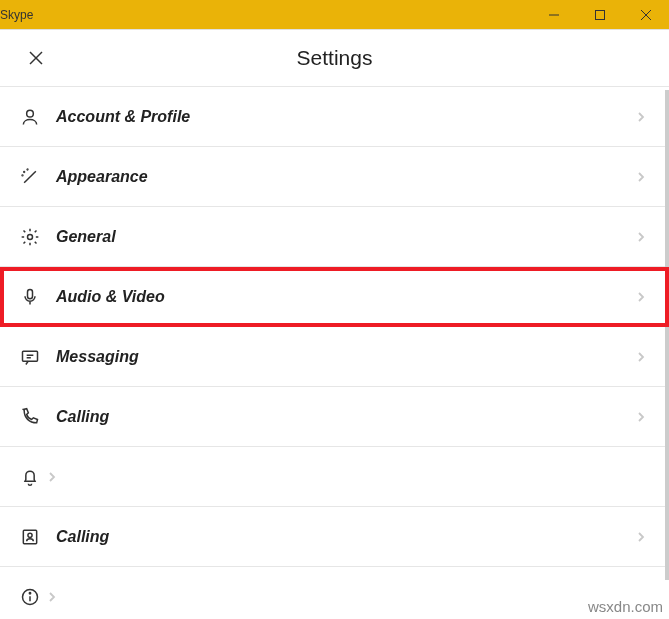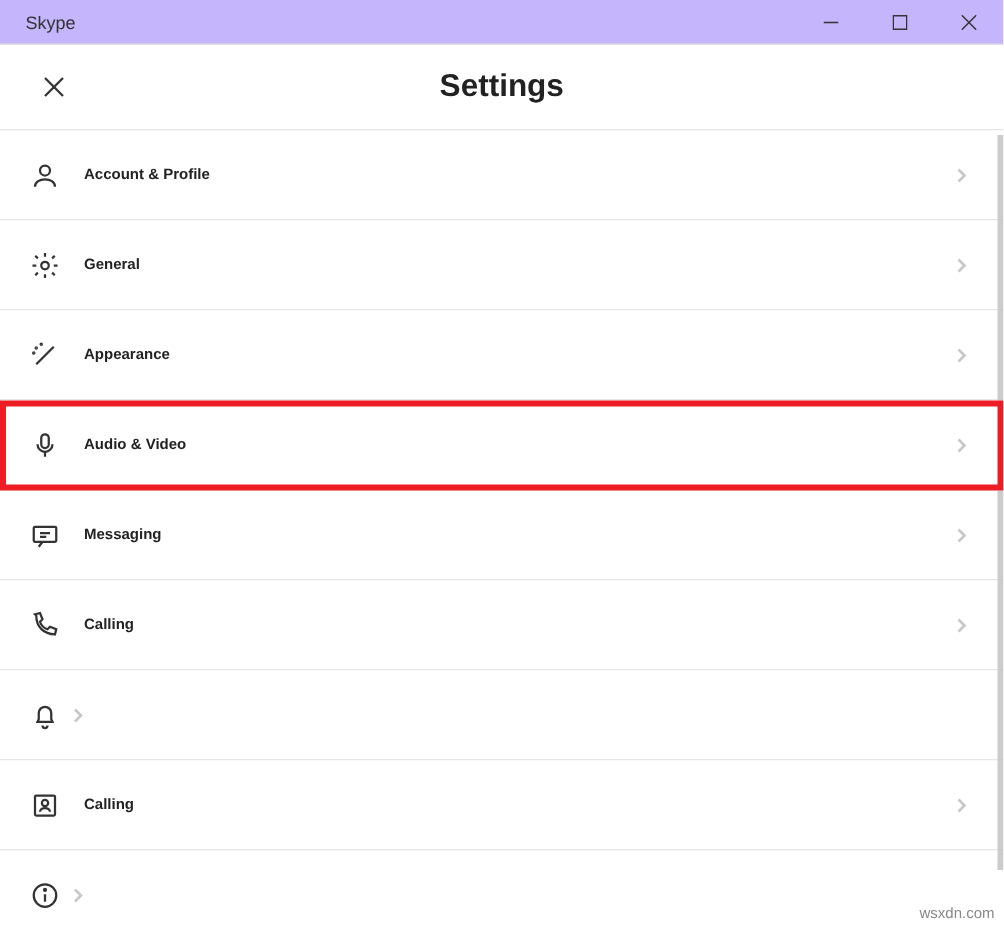--- a/index.html
+++ b/index.html
@@ -6,25 +6,25 @@
     body {
       font-family: "Segoe UI", -apple-system, sans-serif;
       background: #fff;
       width: 669px;
       height: 619px;
       overflow: hidden;
       position: relative;
     }
     .titlebar {
       height: 30px;
-      background: #c4b5fd;
+      background: #eab308;
       border-bottom: 1px solid #e0e0e0;
       display: flex;
       align-items: center;
-      padding-left: 17px;
+      padding-left: 0;
       font-size: 12px;
       color: #333;
     }
     .titlebar-text { flex: 1; }
     .win-controls { display: flex; height: 100%; }
     .win-btn {
       width: 46px;
       height: 100%;
       display: flex;
       align-items: center;
@@ -47,21 +47,21 @@
       height: 24px;
       display: flex;
       align-items: center;
       justify-content: center;
       color: #333;
     }
     .page-title {
       flex: 1;
       text-align: center;
       font-size: 21px;
-      font-weight: 700;
+      font-weight: 400;
       color: #222;
     }
     .list {
       border-top: 1px solid #e6e6e6;
     }
     .row {
       height: 60px;
       display: flex;
       align-items: center;
       padding: 0 18px;
@@ -73,43 +73,44 @@
       width: 24px;
       height: 24px;
       display: flex;
       align-items: center;
       justify-content: center;
       color: #333;
       flex-shrink: 0;
     }
     .row .label {
       margin-left: 14px;
-      font-size: 10px;
+      font-size: 16px;
       font-weight: 700;
       color: #222;
       flex: 1;
+      font-style: italic;
     }
     .row .chev {
       width: 20px;
       height: 20px;
       display: flex;
       align-items: center;
       justify-content: center;
       color: #c8c8c8;
     }
     .row.highlight {
       outline: 4px solid #ee1c25;
       outline-offset: -4px;
       z-index: 2;
     }
     .watermark {
       position: absolute;
       right: 6px;
       bottom: 4px;
-      font-size: 10px;
+      font-size: 15px;
       color: #888;
     }
     svg { display: block; }
     .scrollbar-indicator {
       position: absolute;
       right: 0;
       top: 90px;
       width: 4px;
       height: 490px;
       background: #ccc;
@@ -163,49 +164,49 @@
     <span class="chev">
       <svg width="12" height="12" viewBox="0 0 12 12">
           <path d="M4 2l4 4-4 4" stroke="#c8c8c8" stroke-width="1.8" fill="none"></path>
         </svg>
     </span>
   </div>
 
   <div class="row">
     <span class="icon">
       <svg width="20" height="20" viewBox="0 0 24 24" fill="none" stroke="#333" stroke-width="1.8">
-          <circle cx="12" cy="12" r="3"></circle>
-          <path d="M12 2v3M12 19v3M4.2 4.2l2.1 2.1M17.7 17.7l2.1 2.1M2 12h3M19 12h3M4.2 19.8l2.1-2.1M17.7 6.3l2.1-2.1"></path>
-        </svg>
-    </span>
-    <span class="label">General</span>
-    <span class="chev">
-      <svg width="12" height="12" viewBox="0 0 12 12">
-          <path d="M4 2l4 4-4 4" stroke="#c8c8c8" stroke-width="1.8" fill="none"></path>
-        </svg>
-    </span>
-  </div>
-
-  <div class="row">
-    <span class="icon">
-      <svg width="20" height="20" viewBox="0 0 24 24" fill="none" stroke="#333" stroke-width="1.8">
           <path d="M5 19L19 5"></path>
           <circle cx="5" cy="6" r="0.5" fill="#333"></circle>
           <circle cx="9" cy="3" r="0.5" fill="#333"></circle>
           <circle cx="3" cy="10" r="0.5" fill="#333"></circle>
         </svg>
     </span>
     <span class="label">Appearance</span>
     <span class="chev">
       <svg width="12" height="12" viewBox="0 0 12 12">
           <path d="M4 2l4 4-4 4" stroke="#c8c8c8" stroke-width="1.8" fill="none"></path>
         </svg>
     </span>
   </div>
 
+  <div class="row">
+    <span class="icon">
+      <svg width="20" height="20" viewBox="0 0 24 24" fill="none" stroke="#333" stroke-width="1.8">
+          <circle cx="12" cy="12" r="3"></circle>
+          <path d="M12 2v3M12 19v3M4.2 4.2l2.1 2.1M17.7 17.7l2.1 2.1M2 12h3M19 12h3M4.2 19.8l2.1-2.1M17.7 6.3l2.1-2.1"></path>
+        </svg>
+    </span>
+    <span class="label">General</span>
+    <span class="chev">
+      <svg width="12" height="12" viewBox="0 0 12 12">
+          <path d="M4 2l4 4-4 4" stroke="#c8c8c8" stroke-width="1.8" fill="none"></path>
+        </svg>
+    </span>
+  </div>
+
   <div class="row highlight">
     <span class="icon">
       <svg width="20" height="20" viewBox="0 0 24 24" fill="none" stroke="#333" stroke-width="1.8">
           <rect x="9" y="3" width="6" height="11" rx="3"></rect>
           <path d="M6 11a6 6 0 0012 0M12 17v4"></path>
         </svg>
     </span>
     <span class="label">Audio &amp; Video</span>
     <span class="chev">
       <svg width="12" height="12" viewBox="0 0 12 12">

